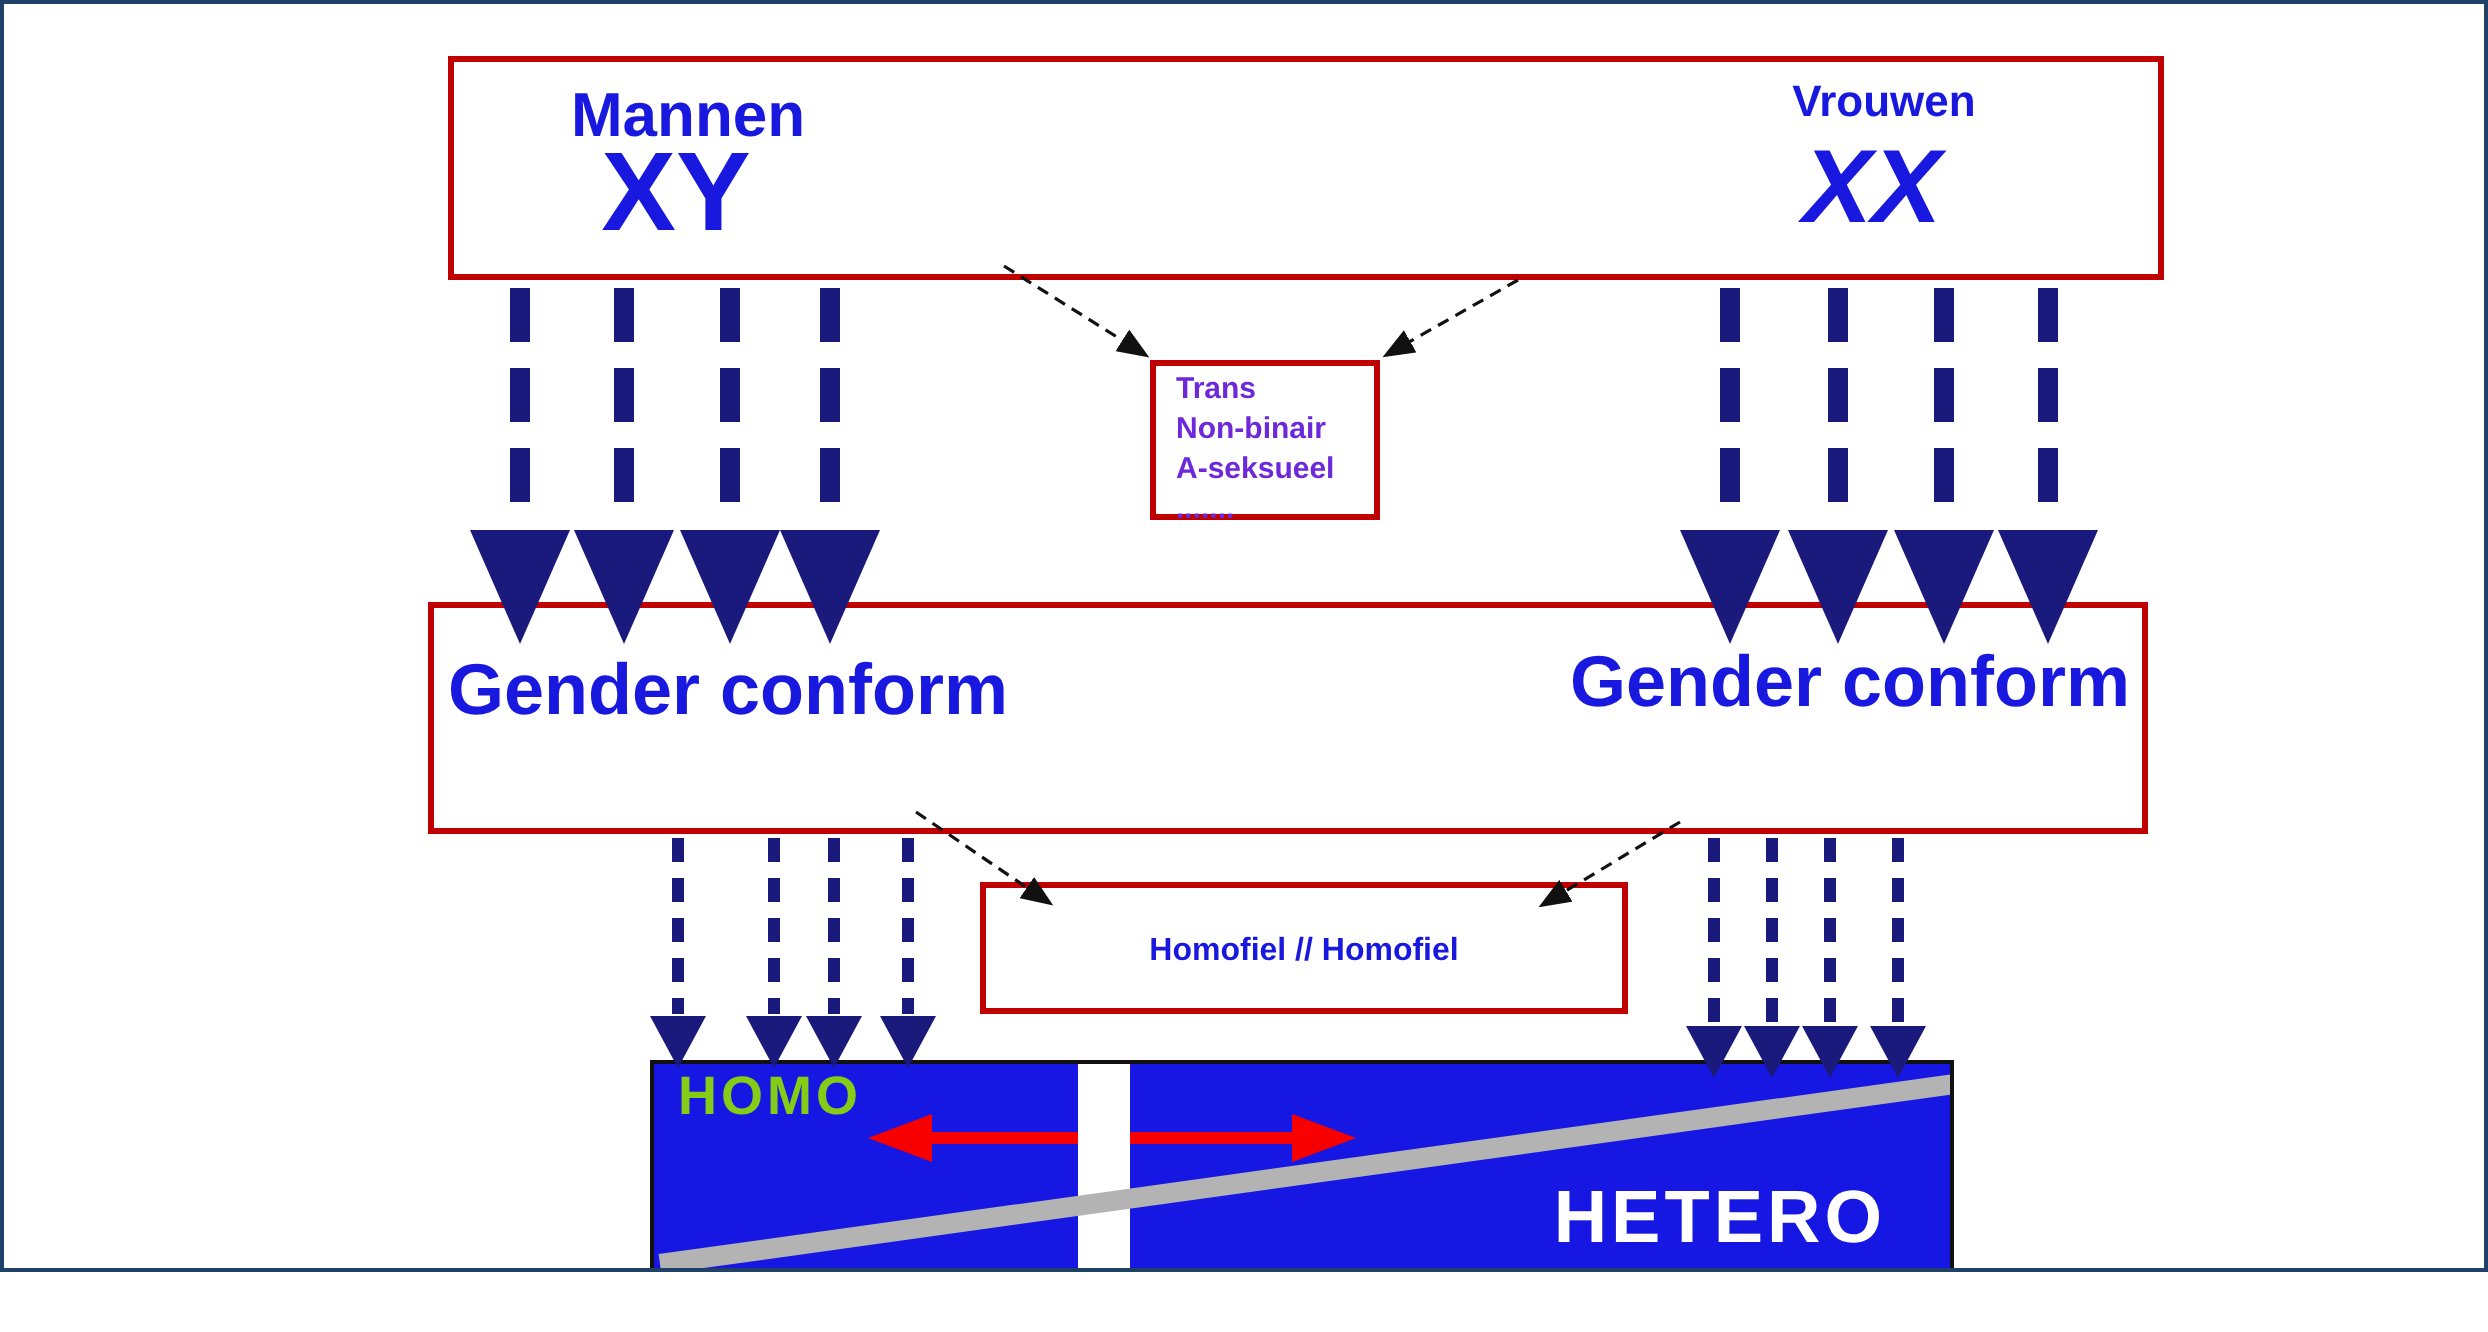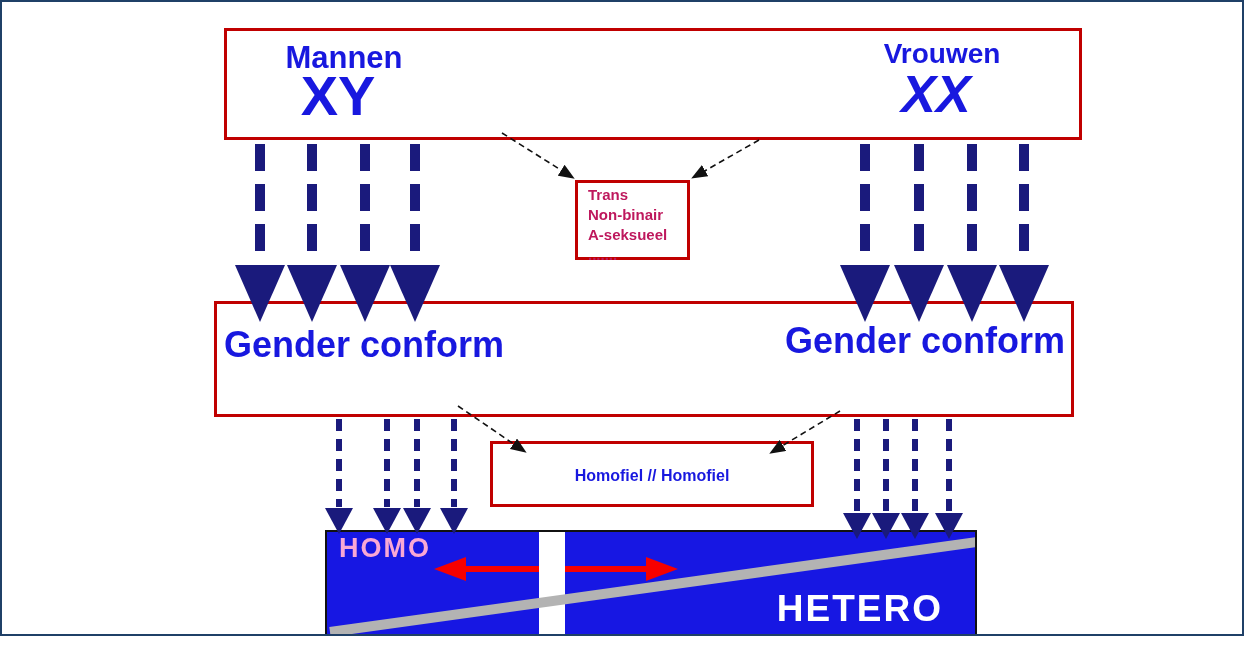--- a/index.html
+++ b/index.html
@@ -8,34 +8,34 @@
     border:2px solid #1f4067;box-sizing:border-box;overflow:hidden;
     font-family:"Liberation Sans","DejaVu Sans",sans-serif;font-weight:bold;
   }
   .rbox{position:absolute;border:3px solid #c00000;background:#ffffff;box-sizing:content-box;}
   .bluetext{color:#1818df;}
   .abs{position:absolute;}
   .ctr{text-align:center;}
   #top-box{left:222px;top:26px;width:852px;height:106px;}
   #mannen-label{left:252px;top:38px;width:180px;font-size:31px;}
   #xy-label{left:246px;top:64px;width:180px;font-size:56px;line-height:60px;}
-  #vrouwen-label{left:850px;top:36px;width:180px;font-size:28px;}
+  #vrouwen-label{left:850px;top:36px;width:180px;font-size:22px;}
   #xx-label{left:844px;top:62px;width:180px;font-size:52px;line-height:60px;font-style:italic;}
   #variant-box{left:573px;top:178px;width:109px;height:74px;}
-  .variant-line{position:relative;margin:3px 0 0 10px;font-size:15px;line-height:17px;color:#be185d;}
+  .variant-line{position:relative;margin:3px 0 0 10px;font-size:15px;line-height:17px;color:#6d28d9;}
   #conform-box{left:212px;top:299px;width:854px;height:110px;}
   #conform-left{left:222px;top:322px;font-size:36px;}
   #conform-right{left:783px;top:318px;font-size:36px;}
   #orientation-box{left:488px;top:439px;width:318px;height:60px;}
   #orientation-label{left:488px;top:465px;width:324px;font-size:16px;}
   #spectrum-box{
     position:absolute;left:323px;top:528px;width:648px;height:102px;
     background:#1717e3;border:2px solid #111111;overflow:hidden;
   }
-  #homo-label{left:12px;top:1px;font-size:27px;letter-spacing:2px;color:#f9a8d4;z-index:6;}
+  #homo-label{left:12px;top:1px;font-size:27px;letter-spacing:2px;color:#84cc16;z-index:6;}
   #hetero-label{right:32px;bottom:4px;font-size:37px;letter-spacing:2px;color:#ffffff;z-index:6;}
   #spectrum-svg{position:absolute;left:0;top:0;width:648px;height:102px;}
   #arrow-overlay{position:absolute;left:0;top:0;width:1244px;height:666px;z-index:5;pointer-events:none;}
 </style>
 </head>
 <body>
 
 <div id="stage">
 
   <div id="top-box" class="rbox"></div>

